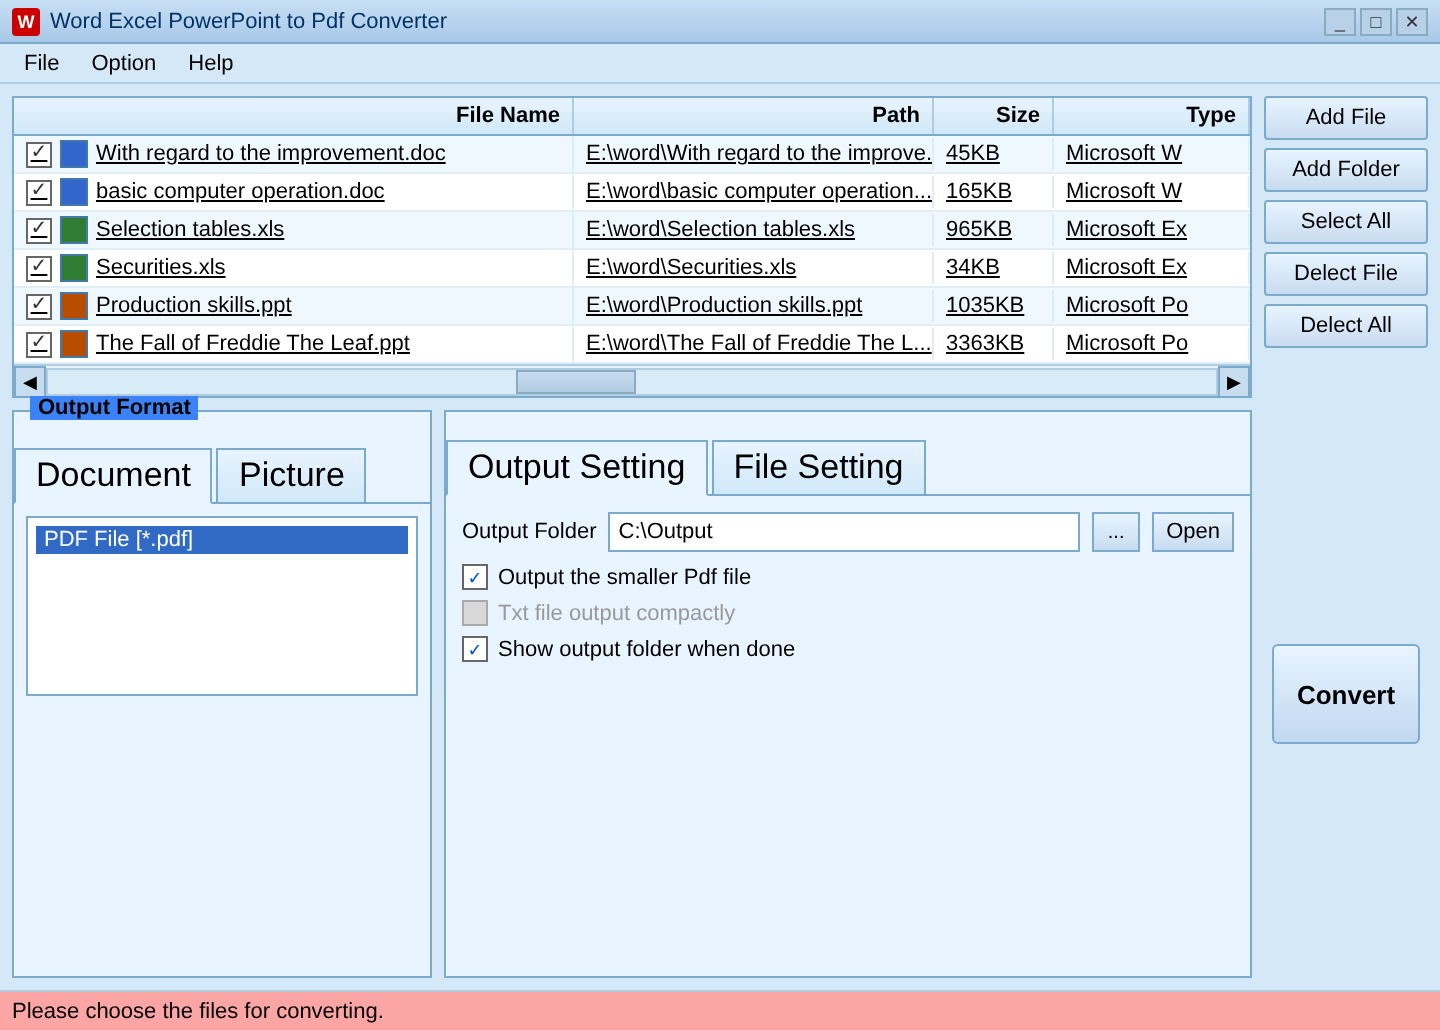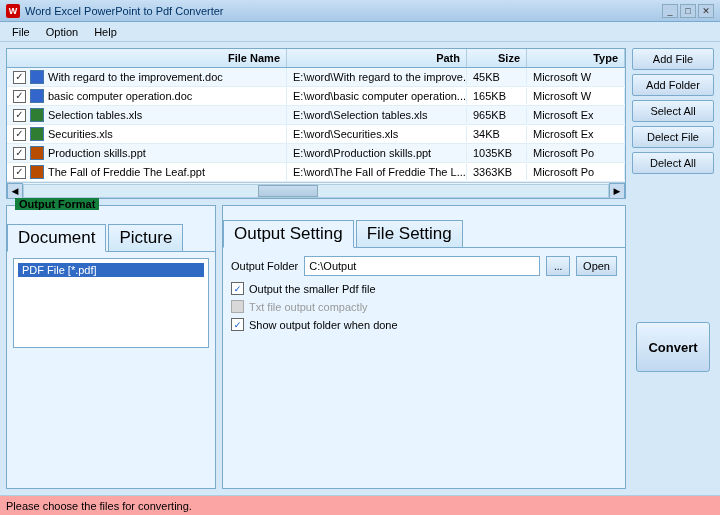--- a/index.html
+++ b/index.html
@@ -125,20 +125,21 @@
     .file-cell {
       padding: 2px 6px;
       font-size: 11px;
       white-space: nowrap;
       overflow: hidden;
       text-overflow: ellipsis;
       border-right: 1px solid #ddeef8;
       display: flex;
       align-items: center;
       gap: 4px;
+      text-decoration: underline;
     }
 
     .checkbox-icon {
       width: 13px; height: 13px;
       border: 1px solid #666;
       background: #fff;
       display: flex; align-items: center; justify-content: center;
       flex-shrink: 0;
     }
     .checkbox-icon.checked::after {
@@ -225,21 +226,21 @@
     .group-box {
       border: 1px solid #7aabcc;
       background: #e8f4ff;
       position: relative;
       padding: 0;
     }
     .group-box-title {
       position: absolute;
       top: -8px;
       left: 8px;
-      background: #15803d;
+      background: #3b82f6;
       padding: 0 4px;
       font-size: 11px;
       font-weight: bold;
       color: #000;
     }
     .tab-bar {
       display: flex;
       border-bottom: 1px solid #7aabcc;
       margin-top: 8px;
     }

